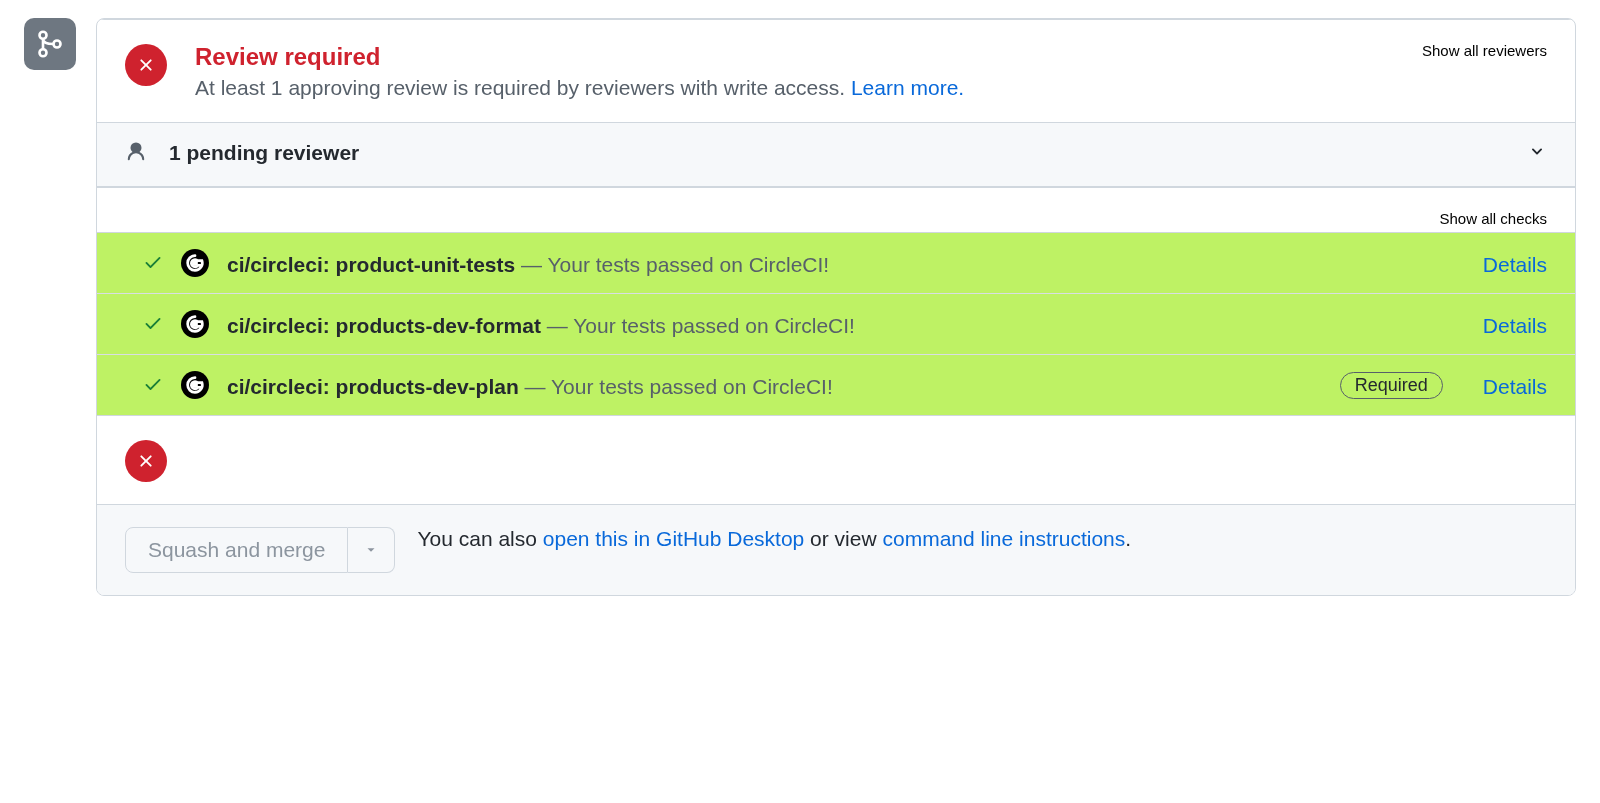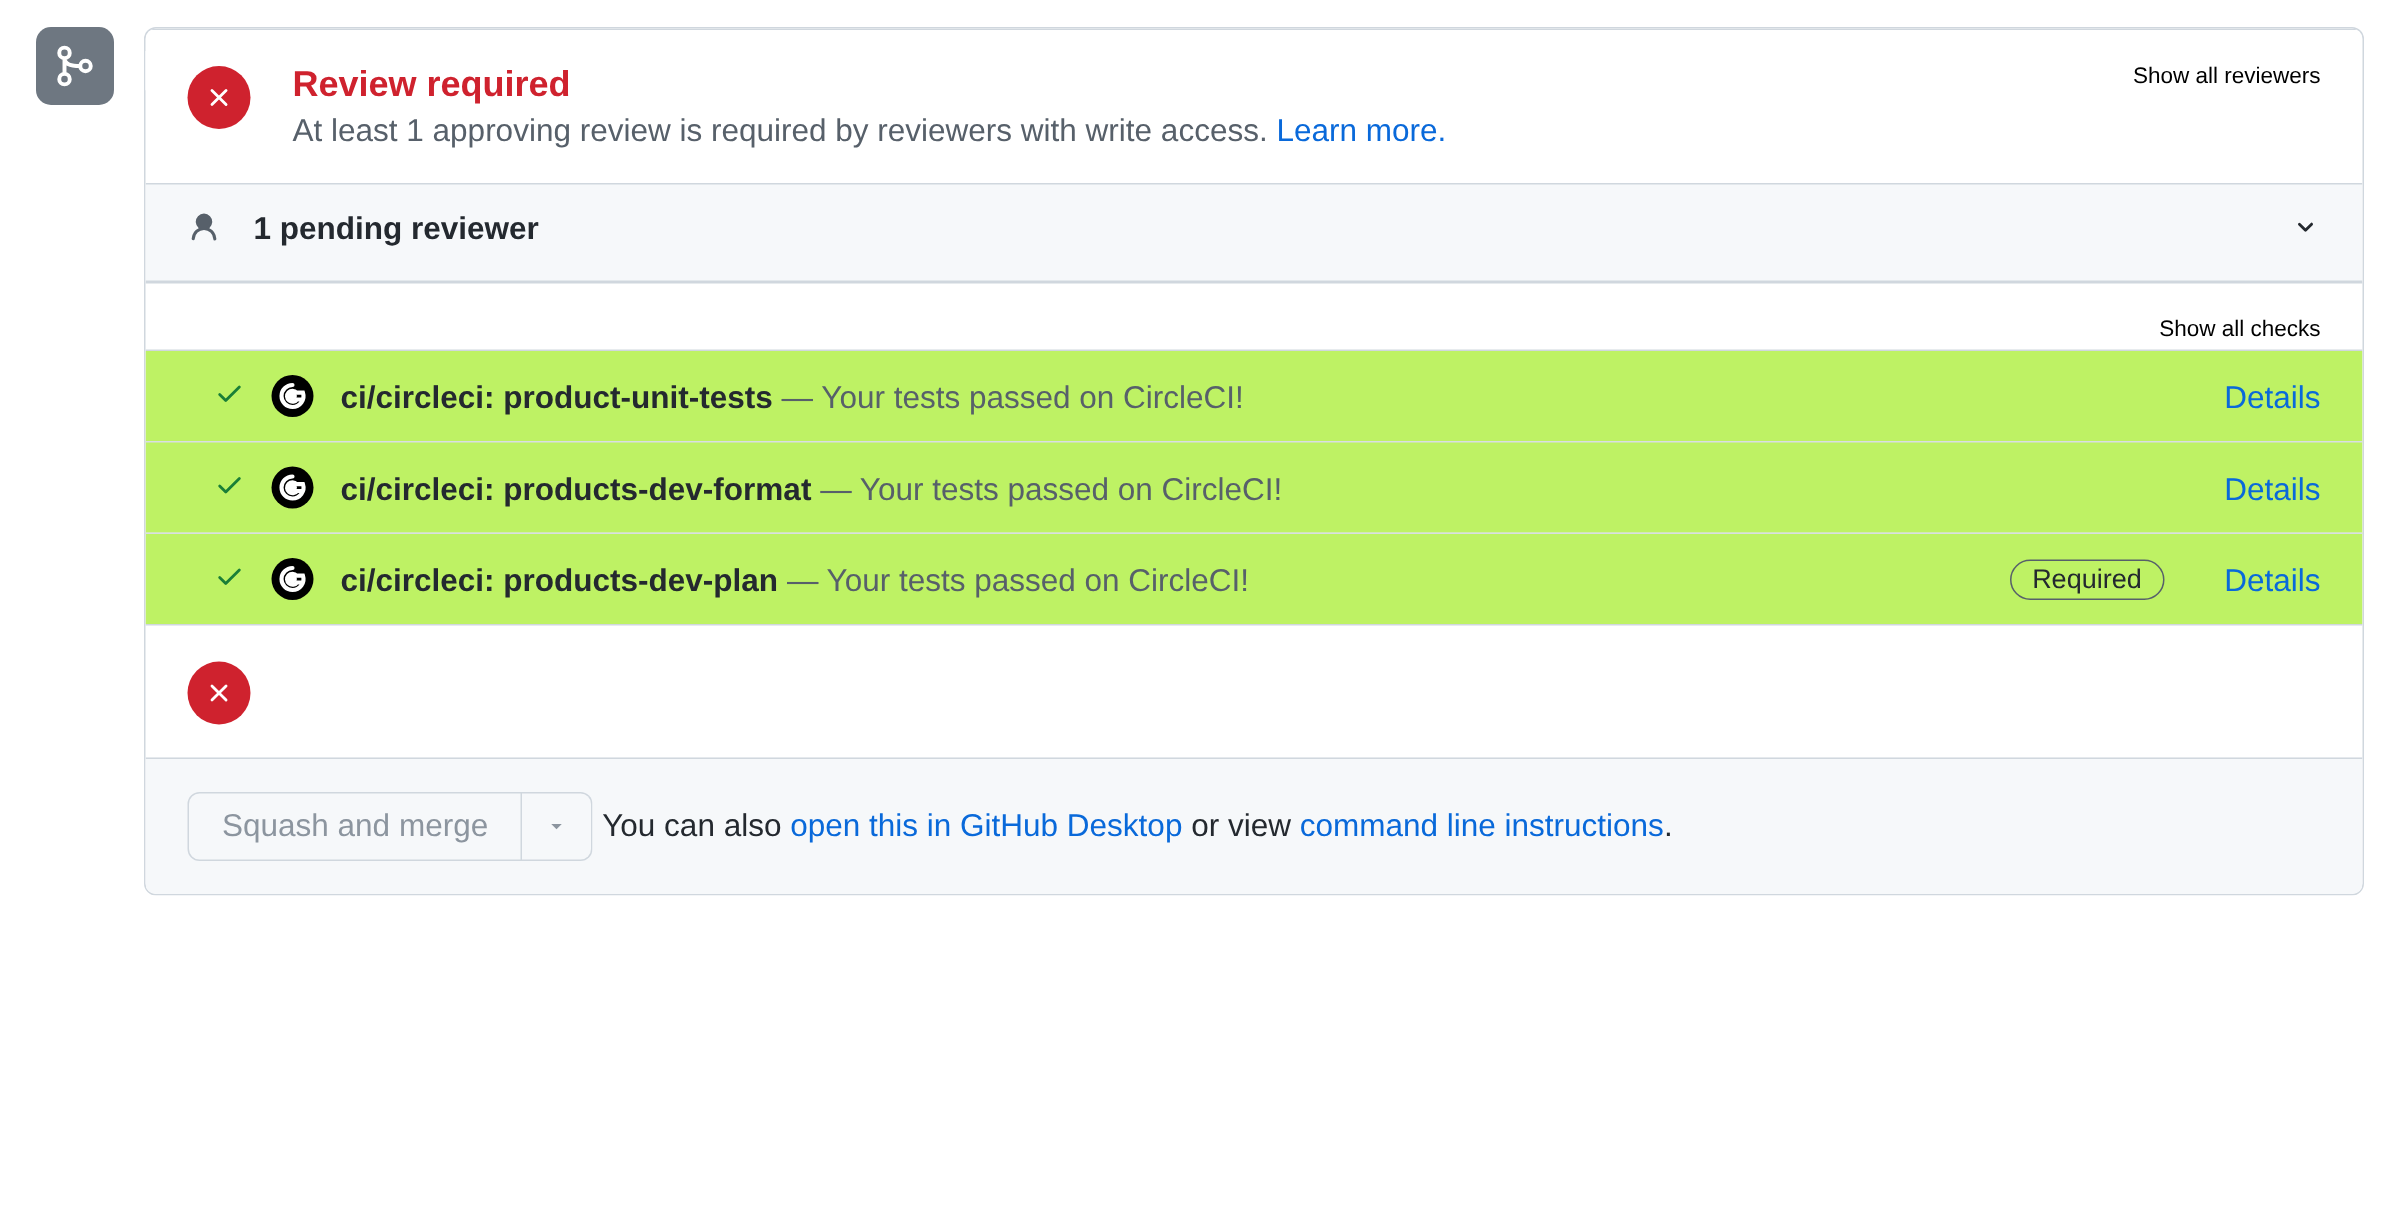--- a/index.html
+++ b/index.html
@@ -27,21 +27,21 @@
   .checks-list{border-top:1px solid #d0d7de}
   .check-row{display:flex;align-items:flex-end;gap:18px;padding:16px 28px 16px 46px;background:#bef264;border-top:1px solid #d8dee4;font-size:21px}
   .check-row:first-child{border-top:none}
   .check-ok svg{color:#1a7f37}
   .ci-avatar{width:28px;height:28px;border-radius:50%;background:#000;display:flex;align-items:center;justify-content:center;flex:0 0 auto}
   .check-text{flex:1;min-width:0;white-space:nowrap;overflow:hidden;text-overflow:ellipsis}
   .check-name{font-weight:600;color:#24292f}
   .check-msg{color:#57606a}
   .badge-required{border:1px solid #57606a;border-radius:999px;padding:2px 14px;font-size:18px;font-weight:500;color:#24292f;margin-left:8px}
   .details{color:#0969da;cursor:pointer;margin-left:22px}
-  .footer{background:#f6f8fa;border-top:1px solid #d0d7de;padding:22px 28px;display:flex;align-items:center;gap:6px;font-size:21px}
+  .footer{background:#f6f8fa;border-top:1px solid #d0d7de;padding:22px 28px;display:flex;gap:22px;font-size:21px}
   .btn-group{display:flex}
   .btn{border:1px solid #d0d7de;background:#f6f8fa;color:#8c959f;font-size:21px;padding:10px 22px;border-radius:8px 0 0 8px;font-weight:500;cursor:default}
   .btn-caret{border:1px solid #d0d7de;border-left:none;background:#f6f8fa;color:#8c959f;padding:10px 16px;border-radius:0 8px 8px 0;cursor:pointer;display:flex;align-items:center}
   .footer-text{color:#24292f}
 </style>
 </head>
 <body>
 
 <div class="wrap">
   <div class="timeline-badge">

